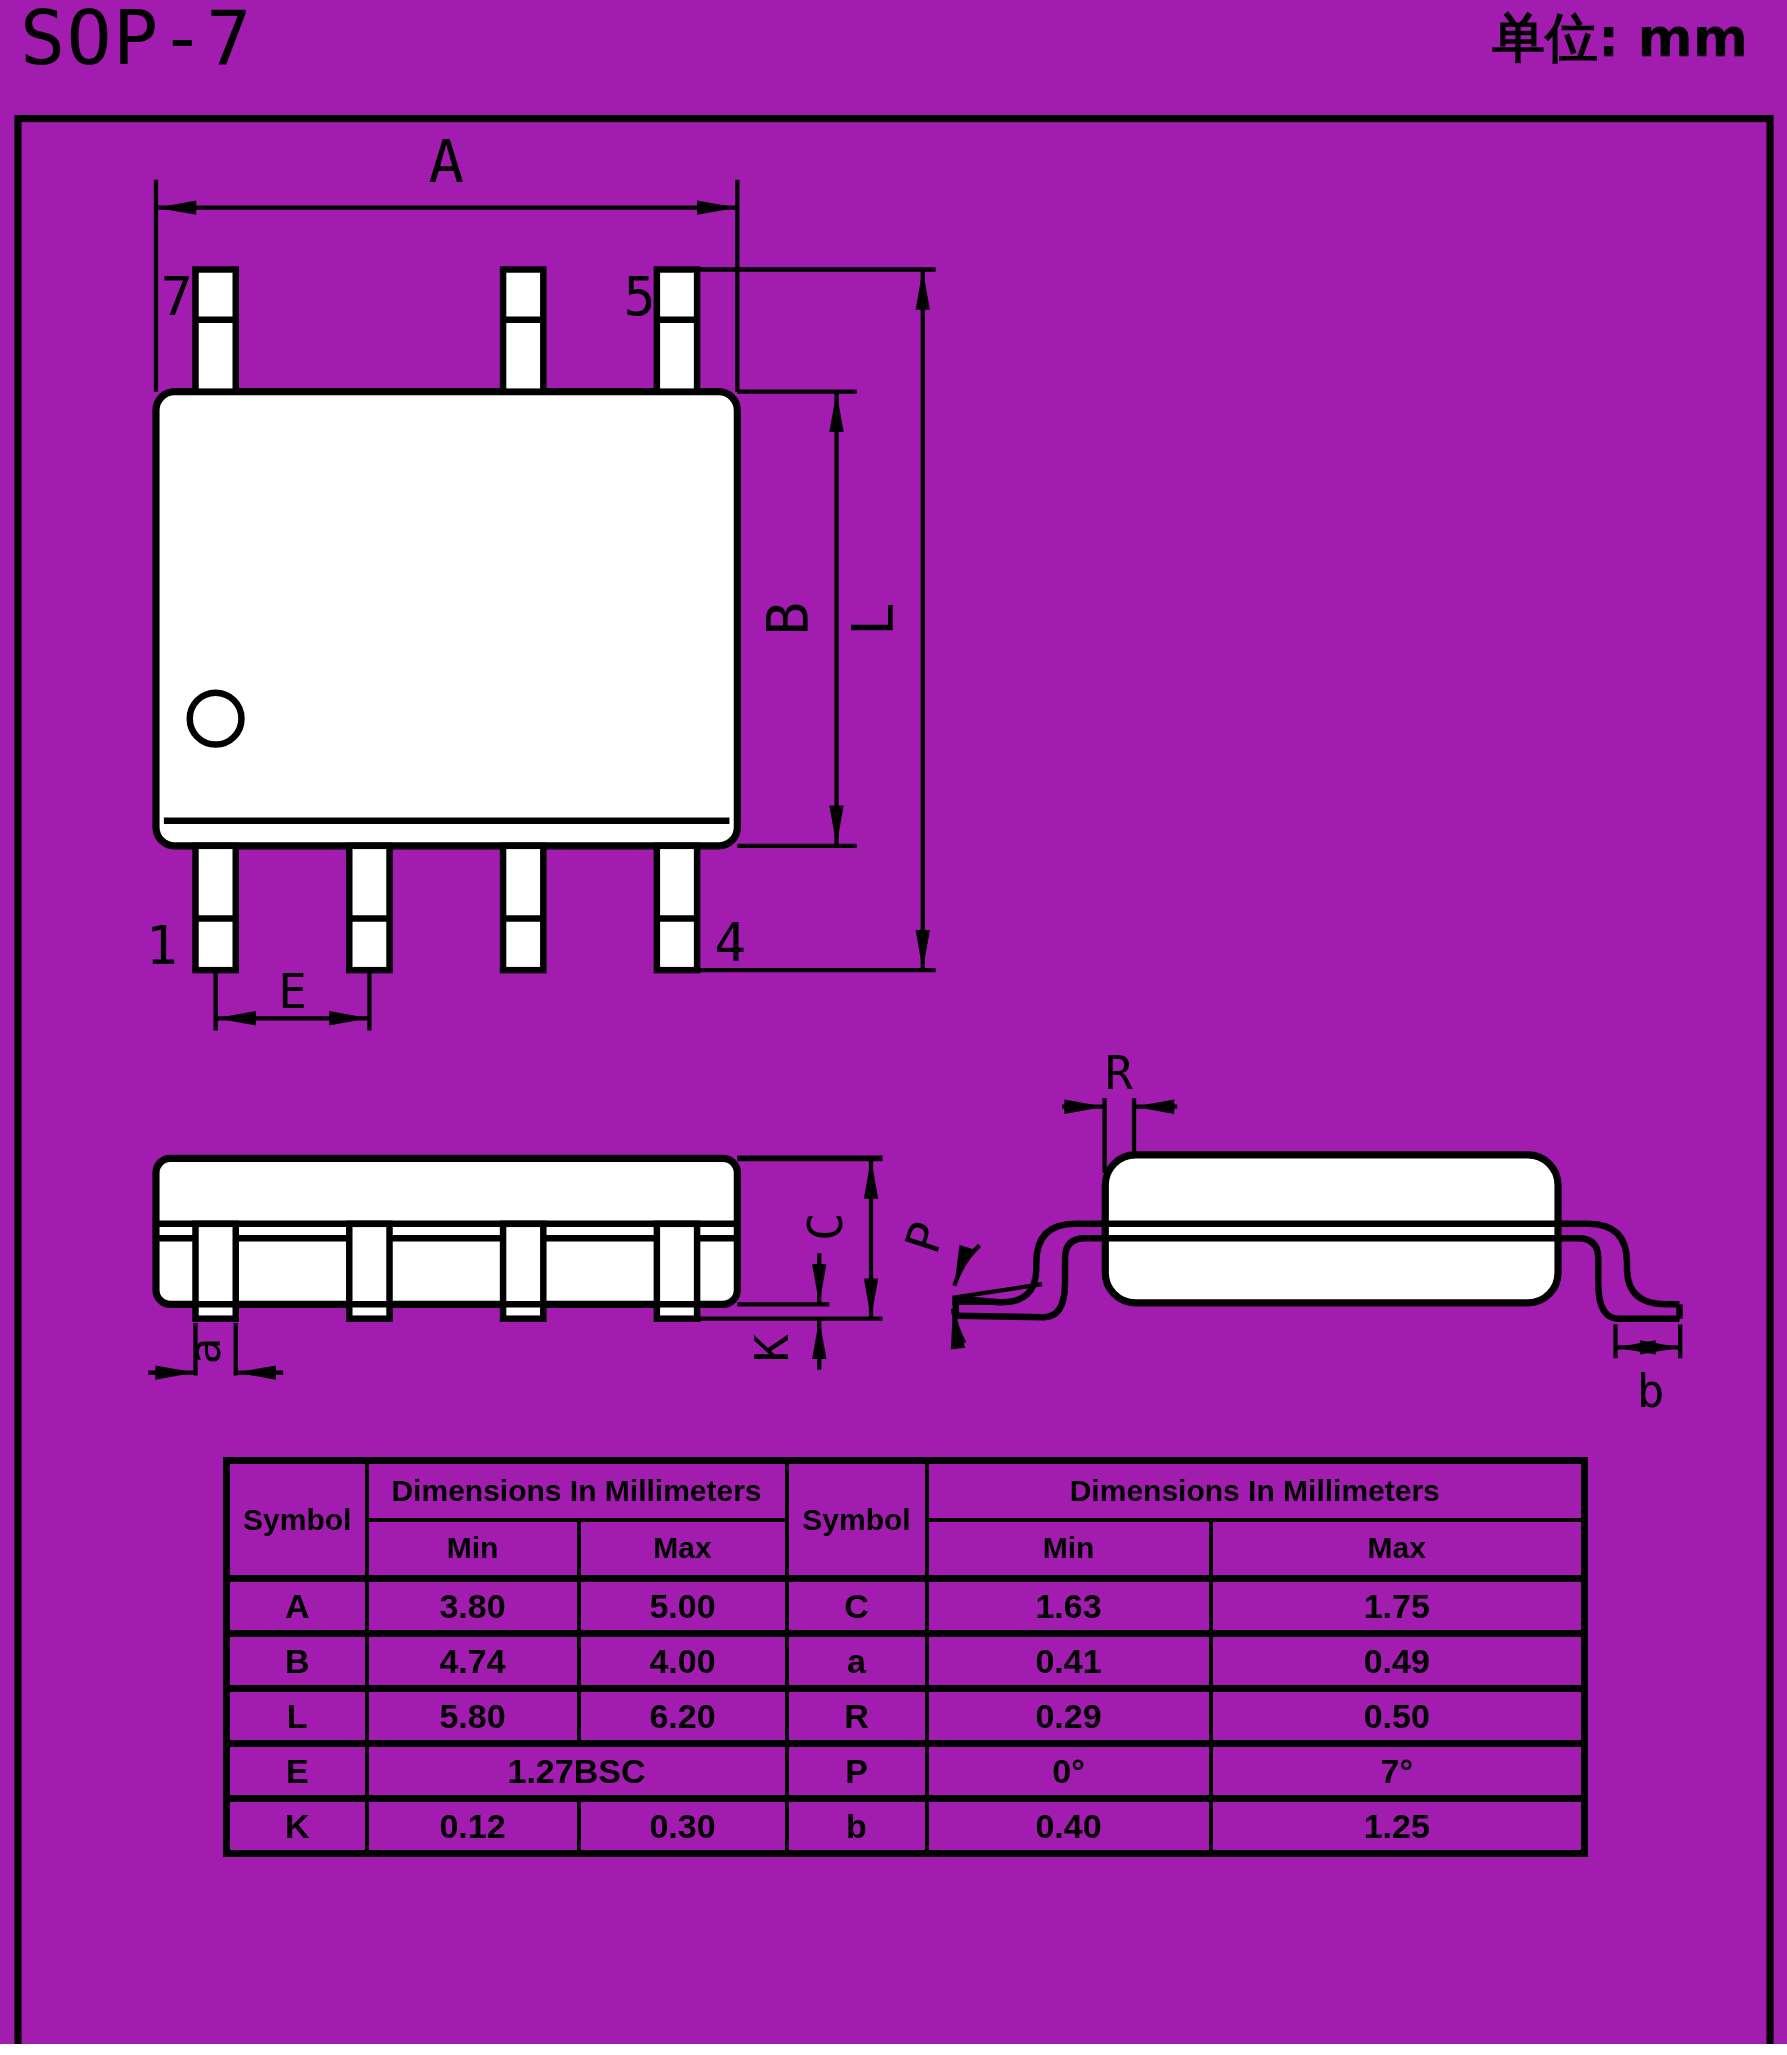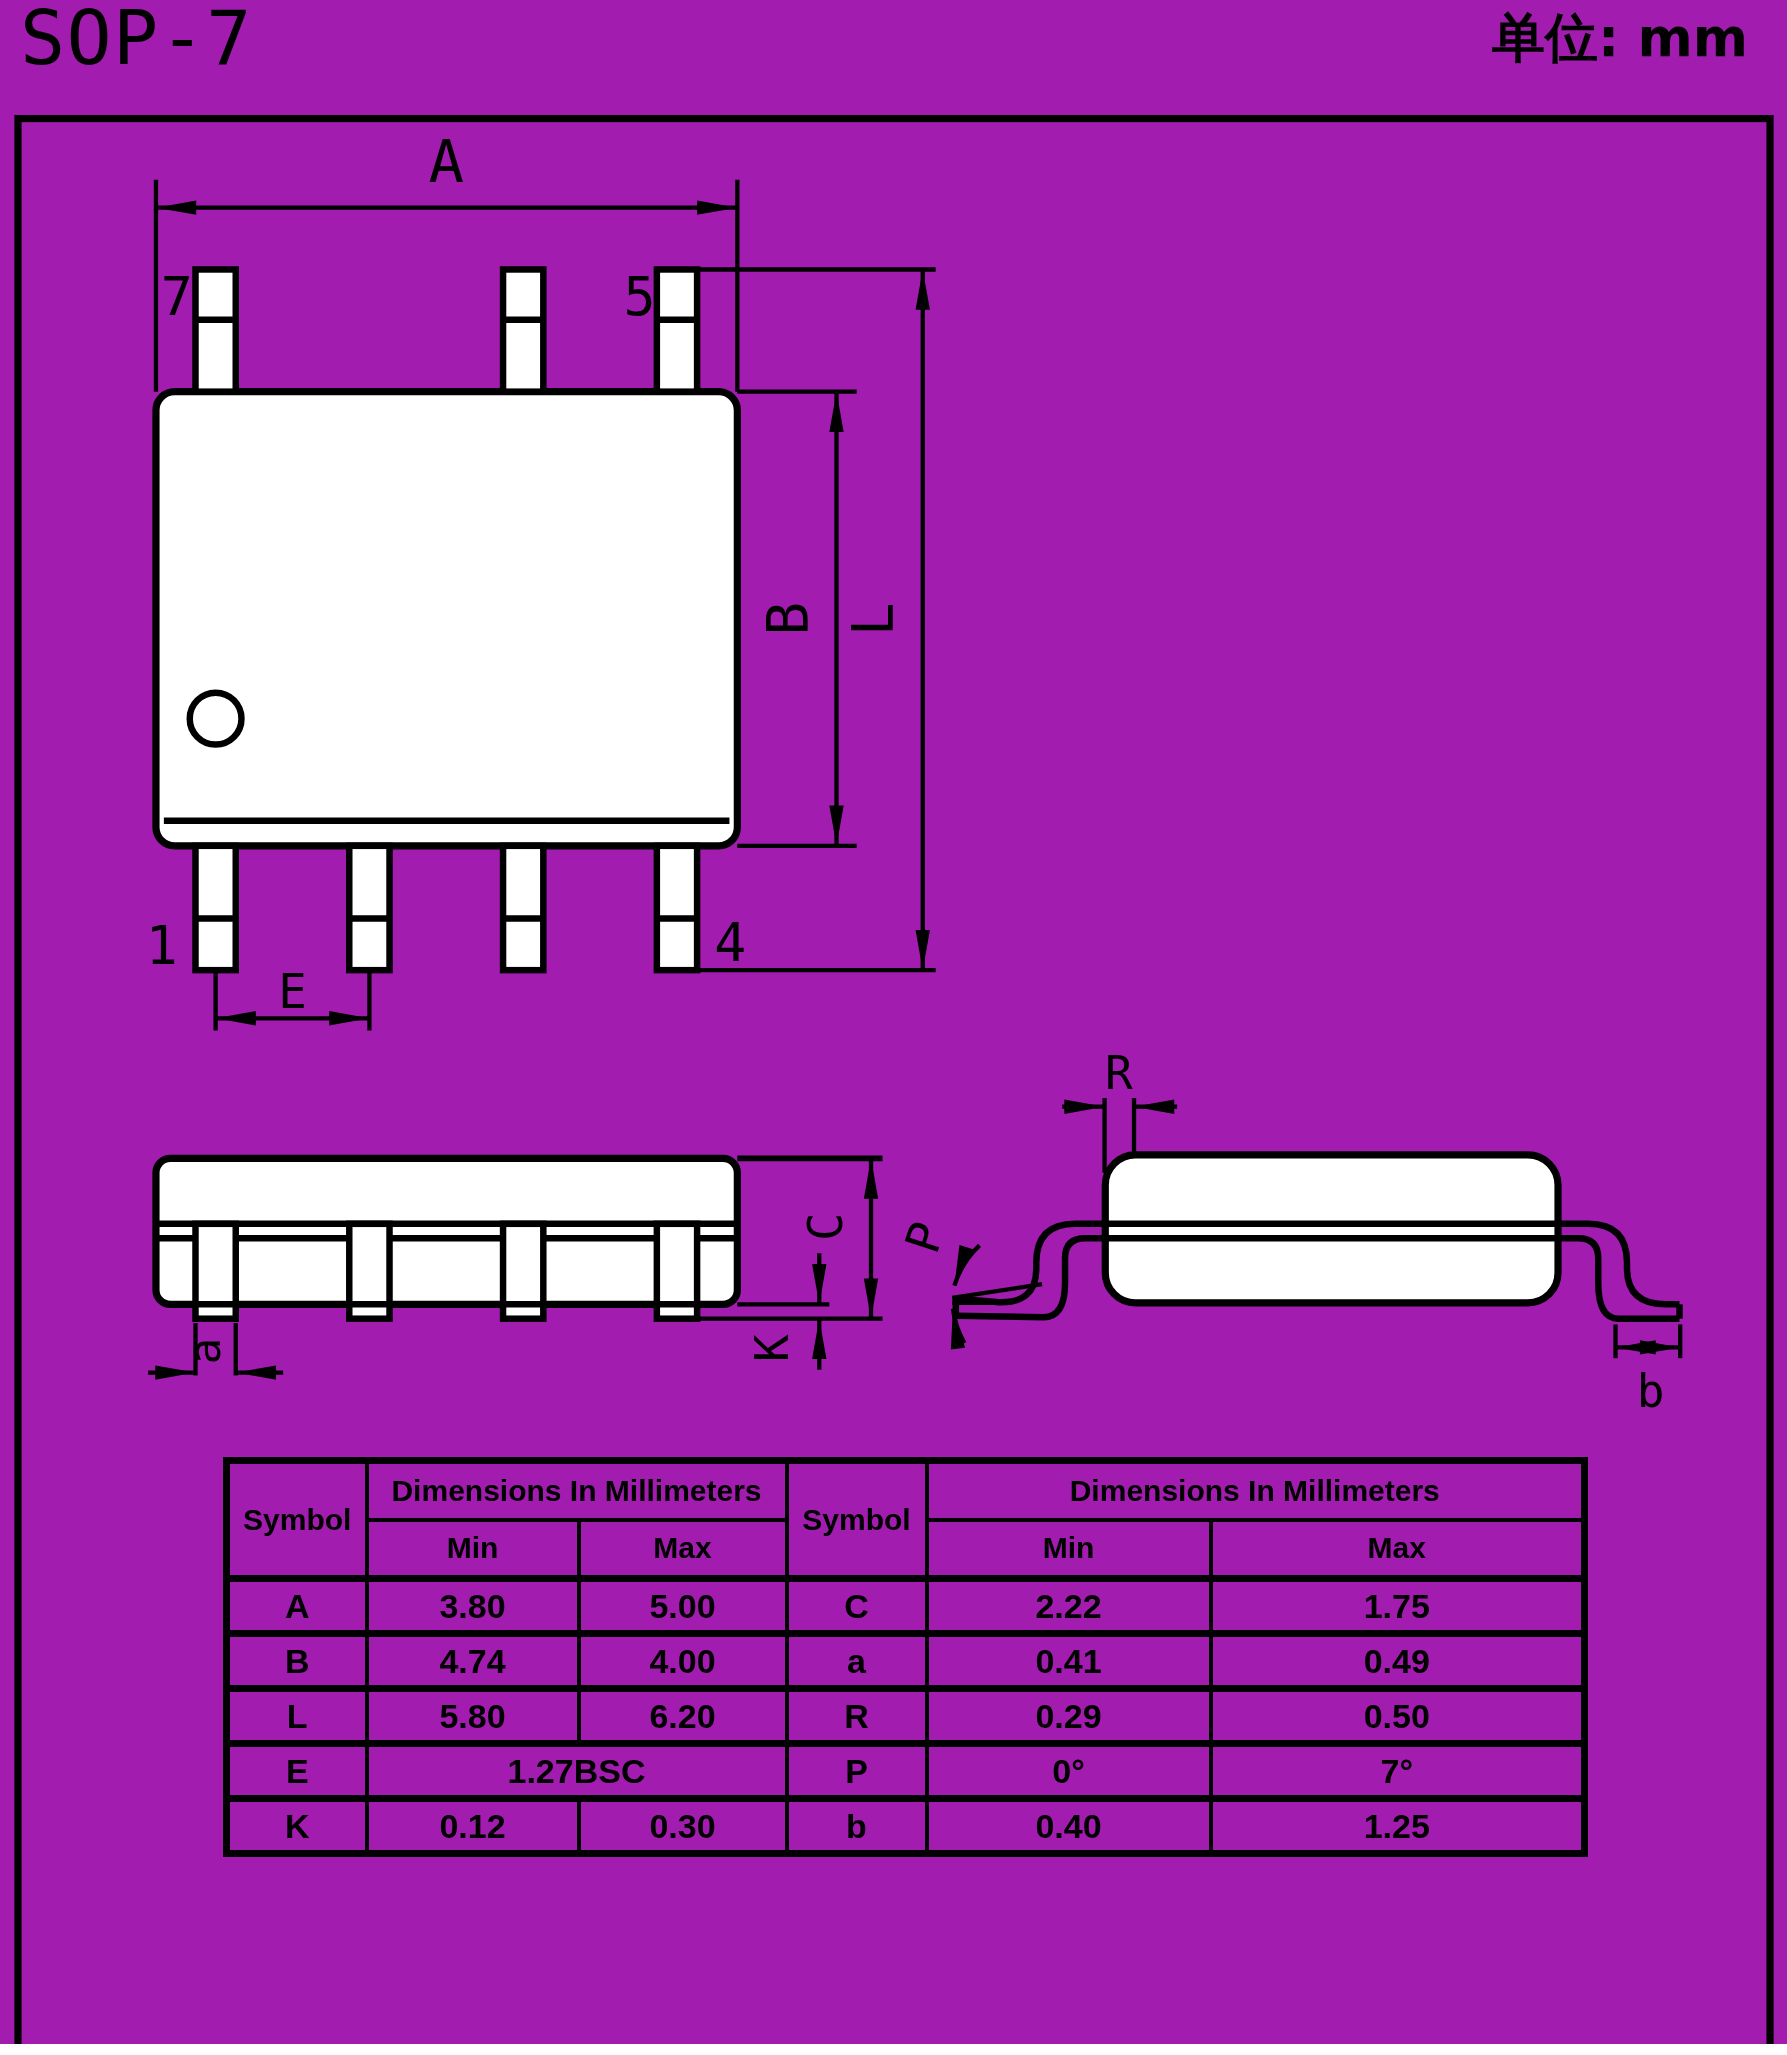--- a/index.html
+++ b/index.html
@@ -197,21 +197,21 @@
         <th>Min</th>
         <th>Max</th>
         <th>Min</th>
         <th>Max</th>
       </tr>
       <tr class="drow">
         <td>A</td>
         <td>3.80</td>
         <td>5.00</td>
         <td>C</td>
-        <td>2.22</td>
+        <td>1.63</td>
         <td>1.75</td>
       </tr>
       <tr class="drow">
         <td>B</td>
         <td>4.74</td>
         <td>4.00</td>
         <td>a</td>
         <td>0.41</td>
         <td>0.49</td>
       </tr>

